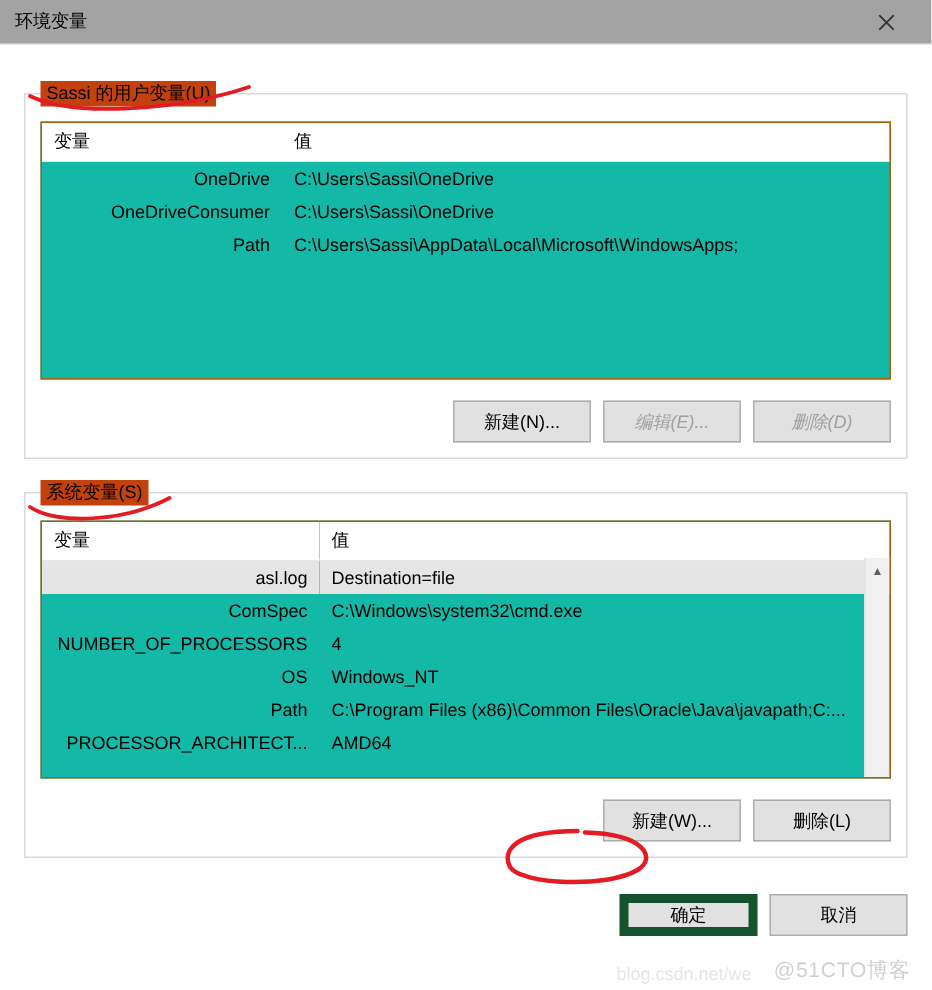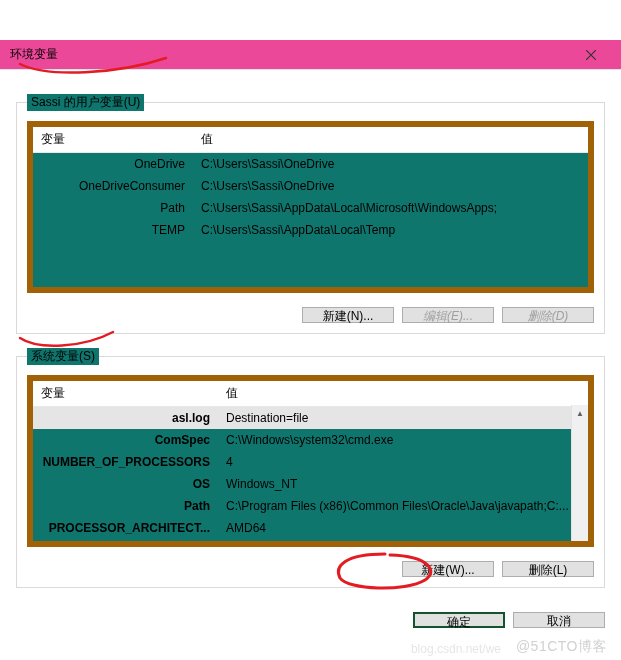--- a/index.html
+++ b/index.html
@@ -11,46 +11,45 @@
       height: 660px;
       overflow: hidden;
       position: relative;
     }
     .titlebar {
       height: 30px;
       display: flex;
       align-items: center;
       padding: 0 10px;
       border-bottom: 1px solid #e5e5e5;
-      background: #ec4899;
-      margin-top: 40px;
+      background: #a3a3a3;
     }
     .titlebar-title { flex: 1; font-size: 12px; }
     .titlebar-close {
       width: 40px; height: 30px; display: flex; align-items: center; justify-content: center;
       cursor: pointer;
     }
     .titlebar-close svg { width: 10px; height: 10px; }
     .content {
       padding: 10px 16px 10px 16px;
     }
     fieldset.group {
       border: 1px solid #d9d9d9;
       margin-top: 14px;
       padding: 10px 10px 10px 10px;
       position: relative;
     }
     fieldset.group legend {
       padding: 0 4px;
       font-size: 12px;
-      background: #0f766e;
+      background: #c2410c;
     }
     .table-wrap {
-      border: 6px solid #a16207;
-      background: #0f766e;
+      border: 1px solid #a16207;
+      background: #14b8a6;
       height: 172px;
       overflow: hidden;
       position: relative;
     }
     .table-wrap.sys {
       height: 172px;
     }
     table {
       width: 100%;
       border-collapse: collapse;
@@ -68,21 +67,21 @@
     thead th.var-col { width: 160px; }
     .sys-table thead th.var-col { width: 185px; }
     tbody td {
       padding: 4px 8px;
       white-space: nowrap;
       overflow: hidden;
       text-overflow: ellipsis;
       max-width: 0;
     }
     tbody td.var-col { width: 160px; max-width: 160px; text-align: right; }
-    .sys-table tbody td.var-col { width: 185px; max-width: 185px; font-weight: bold; }
+    .sys-table tbody td.var-col { width: 185px; max-width: 185px; }
     tbody tr.selected td {
       background: #e5e5e5;
     }
     .scrollbar {
       position: absolute;
       right: 0; top: 24px; bottom: 0;
       width: 17px;
       background: #f0f0f0;
       border-left: 1px solid #e2e2e2;
     }
@@ -93,36 +92,36 @@
       font-size: 8px;
     }
     .btn-row {
       display: flex;
       justify-content: flex-end;
       gap: 8px;
       margin-top: 14px;
     }
     button.winbtn {
       min-width: 92px;
-      height: 16px;
+      height: 28px;
       background: #e1e1e1;
       border: 1px solid #adadad;
       font-family: inherit;
       font-size: 12px;
       cursor: pointer;
       padding: 0 10px;
     }
     button.winbtn:disabled {
       color: #a0a0a0;
       cursor: default;
       font-style: italic;
     }
     button.winbtn.primary {
       background: #e1e1e1;
-      border: 2px solid #14532d;
+      border: 6px solid #14532d;
       font-family: Liberation Serif, serif;
     }
     .bottom-row {
       display: flex;
       justify-content: flex-end;
       gap: 8px;
       padding: 14px 16px 0 16px;
     }
     .annotation {
       position: absolute;
@@ -174,24 +173,20 @@
               <td class="var-col">OneDrive</td>
               <td>C:\Users\Sassi\OneDrive</td>
             </tr>
             <tr>
               <td class="var-col">OneDriveConsumer</td>
               <td>C:\Users\Sassi\OneDrive</td>
             </tr>
             <tr>
               <td class="var-col">Path</td>
               <td>C:\Users\Sassi\AppData\Local\Microsoft\WindowsApps;</td>
-            </tr>
-            <tr>
-              <td class="var-col">TEMP</td>
-              <td>C:\Users\Sassi\AppData\Local\Temp</td>
             </tr>
           </tbody>
       </table>
     </div>
     <div class="btn-row">
       <button class="winbtn">新建(N)...</button>
       <button class="winbtn" disabled="">编辑(E)...</button>
       <button class="winbtn" disabled="">删除(D)</button>
     </div>
   </fieldset>

